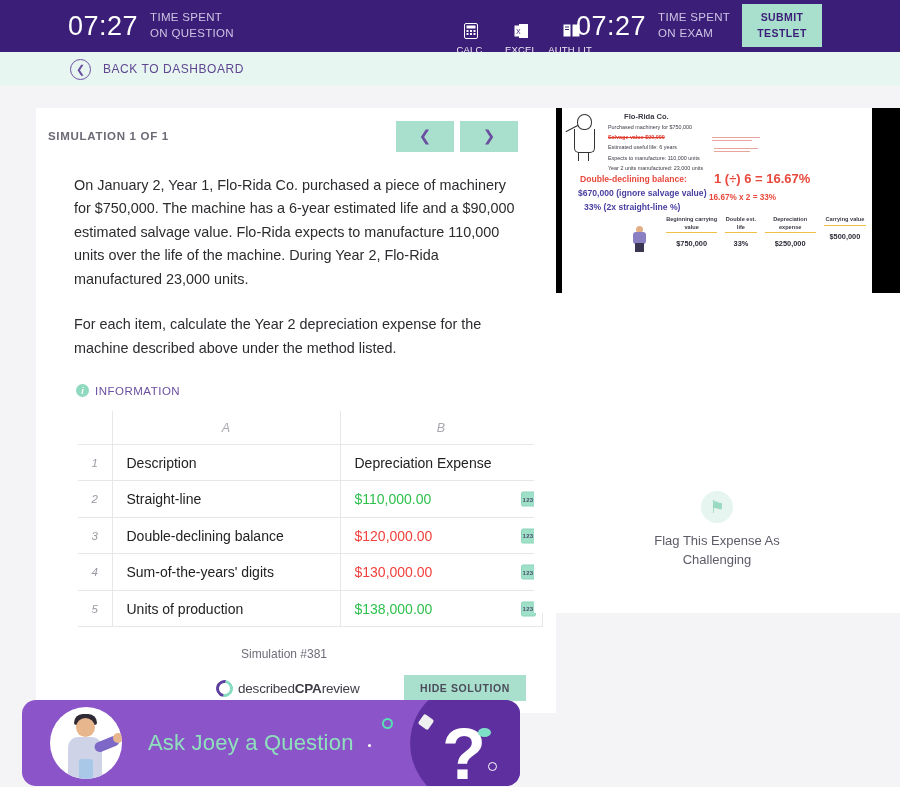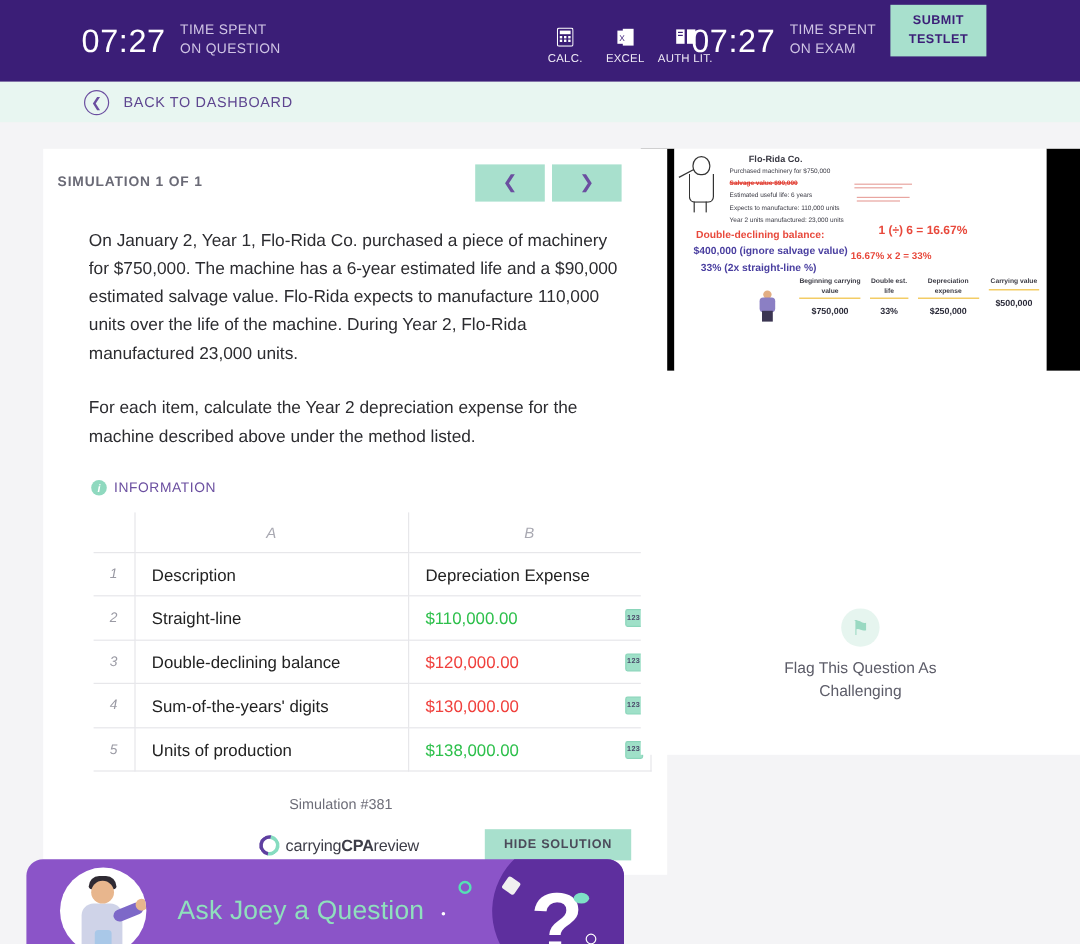--- a/index.html
+++ b/index.html
@@ -5,21 +5,21 @@
   * { box-sizing: border-box; margin: 0; padding: 0; }
   html, body {
     width: 900px; height: 787px;
     font-family: "Liberation Sans", sans-serif;
     background: #f4f4f6;
     overflow: hidden;
   }
 
   
   .topbar {
-    height: 68px; background: #3b1e77;
+    height: 52px; background: #3b1e77;
     display: flex; align-items: center;
     position: relative;
   }
   .timer-group { display: flex; align-items: center; }
   .timer-group.left { margin-left: 68px; }
   .timer-clock {
     color: #ffffff; font-size: 27px; font-weight: 300;
     letter-spacing: 0.5px; line-height: 1;
   }
   .timer-label {
@@ -180,21 +180,21 @@
 
   .v-title { position:absolute; left:62px; top:4px; font-size:7.6px; font-weight:bold; color:#3a3a44; }
   .v-lines { position:absolute; left:46px; top:16px; width:175px; }
   .v-line { font-size:5.4px; color:#3a3a44; margin-bottom:4.2px; white-space:nowrap; }
   .v-line.strike { color:#e03b2f; text-decoration: line-through; text-decoration-thickness: 1px; font-weight:bold;}
   .v-scribble { position:absolute; height:1px; background:#e8a5a0; }
 
   .v-head1 { position:absolute; left:18px; top:66px; font-size:8.6px; font-weight:bold; color:#e8493c; }
   .v-head2 { position:absolute; left:16px; top:80px; font-size:8.6px; font-weight:bold; color:#4a3fa0; }
   .v-head3 { position:absolute; left:22px; top:94px; font-size:8.6px; font-weight:bold; color:#4a3fa0; }
-  .v-eq1 { position:absolute; left:152px; top:63px; font-size:10px; font-weight:bold; color:#e8493c;margin-left:18px; }
+  .v-eq1 { position:absolute; left:152px; top:63px; font-size:13px; font-weight:bold; color:#e8493c; }
   .v-eq2 { position:absolute; left:147px; top:85px; font-size:8.2px; font-weight:bold; color:#e8493c; }
 
   .v-tbl { position:absolute; left:104px; top:108px; width:200px; display:flex; gap: 8px; }
   .v-col { text-align:center; }
   .v-col-h { font-size:5.6px; color:#3a3a44; font-weight:bold; line-height:1.35; border-bottom:1.4px solid #f0c040; padding-bottom:1px; }
   .v-col-v { font-size:7.4px; color:#2a2a38; font-weight:bold; margin-top:6px; }
   .v-person2 { position:absolute; left:70px; top:118px; width:16px; height:26px; }
   .vp2-head { position:absolute; left:4px; top:0; width:7px; height:7px; border-radius:50%; background:#e2ae84; }
   .vp2-body { position:absolute; left:1px; top:6px; width:13px; height:12px; border-radius:3px; background:#8b7fc4; }
   .vp2-legs { position:absolute; left:3px; top:17px; width:9px; height:9px; background:#3b3552; }
@@ -364,21 +364,21 @@
               </tr>
             </tbody>
         </table>
       </div>
 
       <div class="sim-number">Simulation #381</div>
 
       <div class="card-foot">
         <div class="brand">
           <span class="brand-mark"></span>
-          <span class="brand-text"><span>carrying</span><b>CPA</b><span>review</span></span>
+          <span class="brand-text"><span>described</span><b>CPA</b><span>review</span></span>
         </div>
         <button class="hide-btn">HIDE SOLUTION</button>
       </div>
     </div>
 
     <div class="joey-wrap">
       <div class="joey">
         <div class="joey-av">
           <span class="jo-body"></span>
             <span class="jo-tie"></span>
@@ -423,21 +423,21 @@
           <div class="v-line">Estimated useful life: 6 years</div>
           <div class="v-line">Expects to manufacture: 110,000 units</div>
           <div class="v-line">Year 2 units manufactured: 23,000 units</div>
         </div>
         <span class="v-scribble" style="left:150px;top:29px;width:48px;"></span>
         <span class="v-scribble" style="left:150px;top:32px;width:40px;"></span>
         <span class="v-scribble" style="left:152px;top:40px;width:44px;"></span>
         <span class="v-scribble" style="left:152px;top:43px;width:36px;"></span>
 
         <div class="v-head1">Double-declining balance:</div>
-        <div class="v-head2">$400,000 (ignore salvage value)</div>
+        <div class="v-head2">$670,000 (ignore salvage value)</div>
         <div class="v-head3">33%  (2x straight-line %)</div>
         <div class="v-eq1">1 (÷) 6 = 16.67%</div>
         <div class="v-eq2">16.67% x 2 = 33%</div>
 
         <div class="v-tbl">
           <div class="v-col" style="width:56px">
             <div class="v-col-h">Beginning carrying value</div>
             <div class="v-col-v">$750,000</div>
           </div>
           <div class="v-col" style="width:34px">
@@ -461,19 +461,19 @@
         </div>
       </div>
       <div class="vbar"></div>
     </div>
 
 
     <div class="right-white">
       <div class="flag">
         <span class="flag-icon">⚑</span>
         <div class="flag-text">
-          <span>Flag This Question As</span><br>
+          <span>Flag This Expense As</span><br>
           <span>Challenging</span>
         </div>
       </div>
     </div>
   </div>
 </div>
 
 </body></html>

